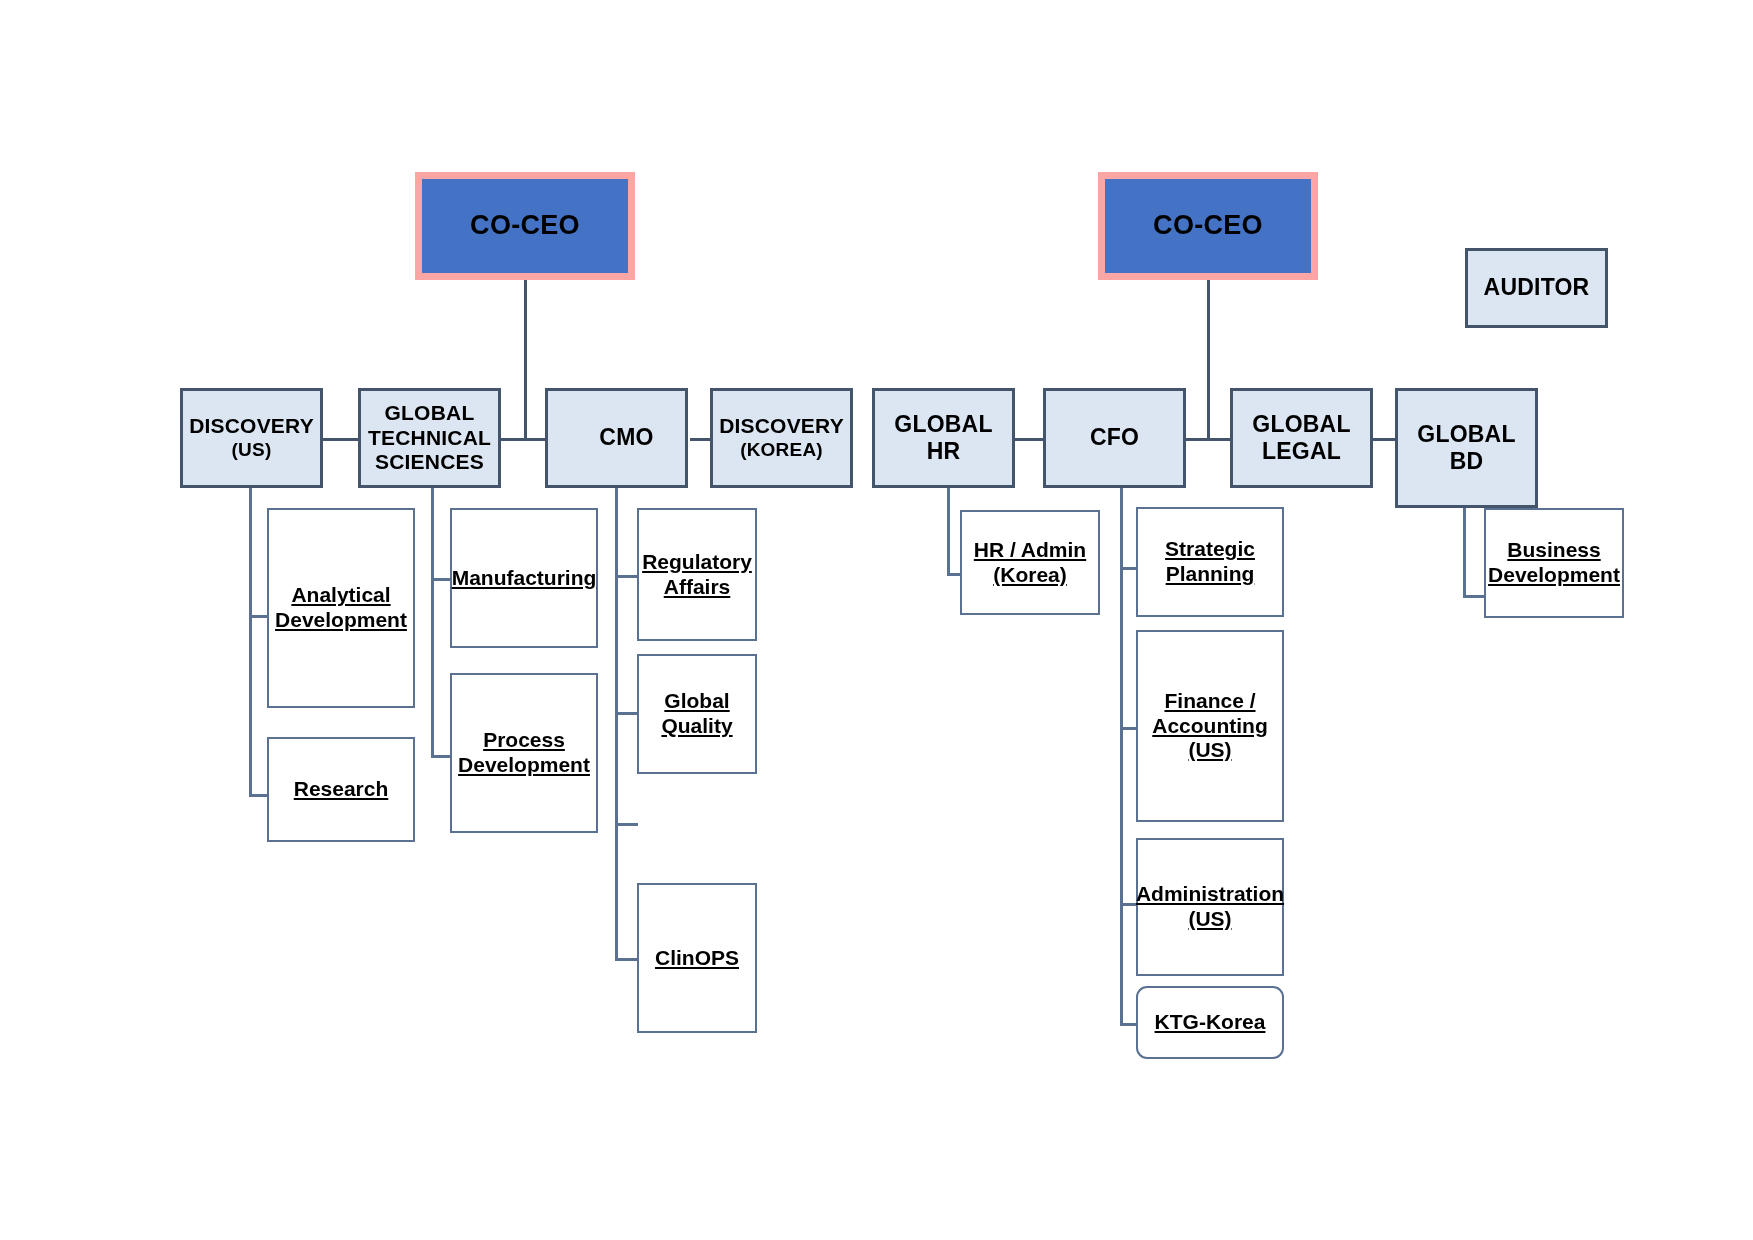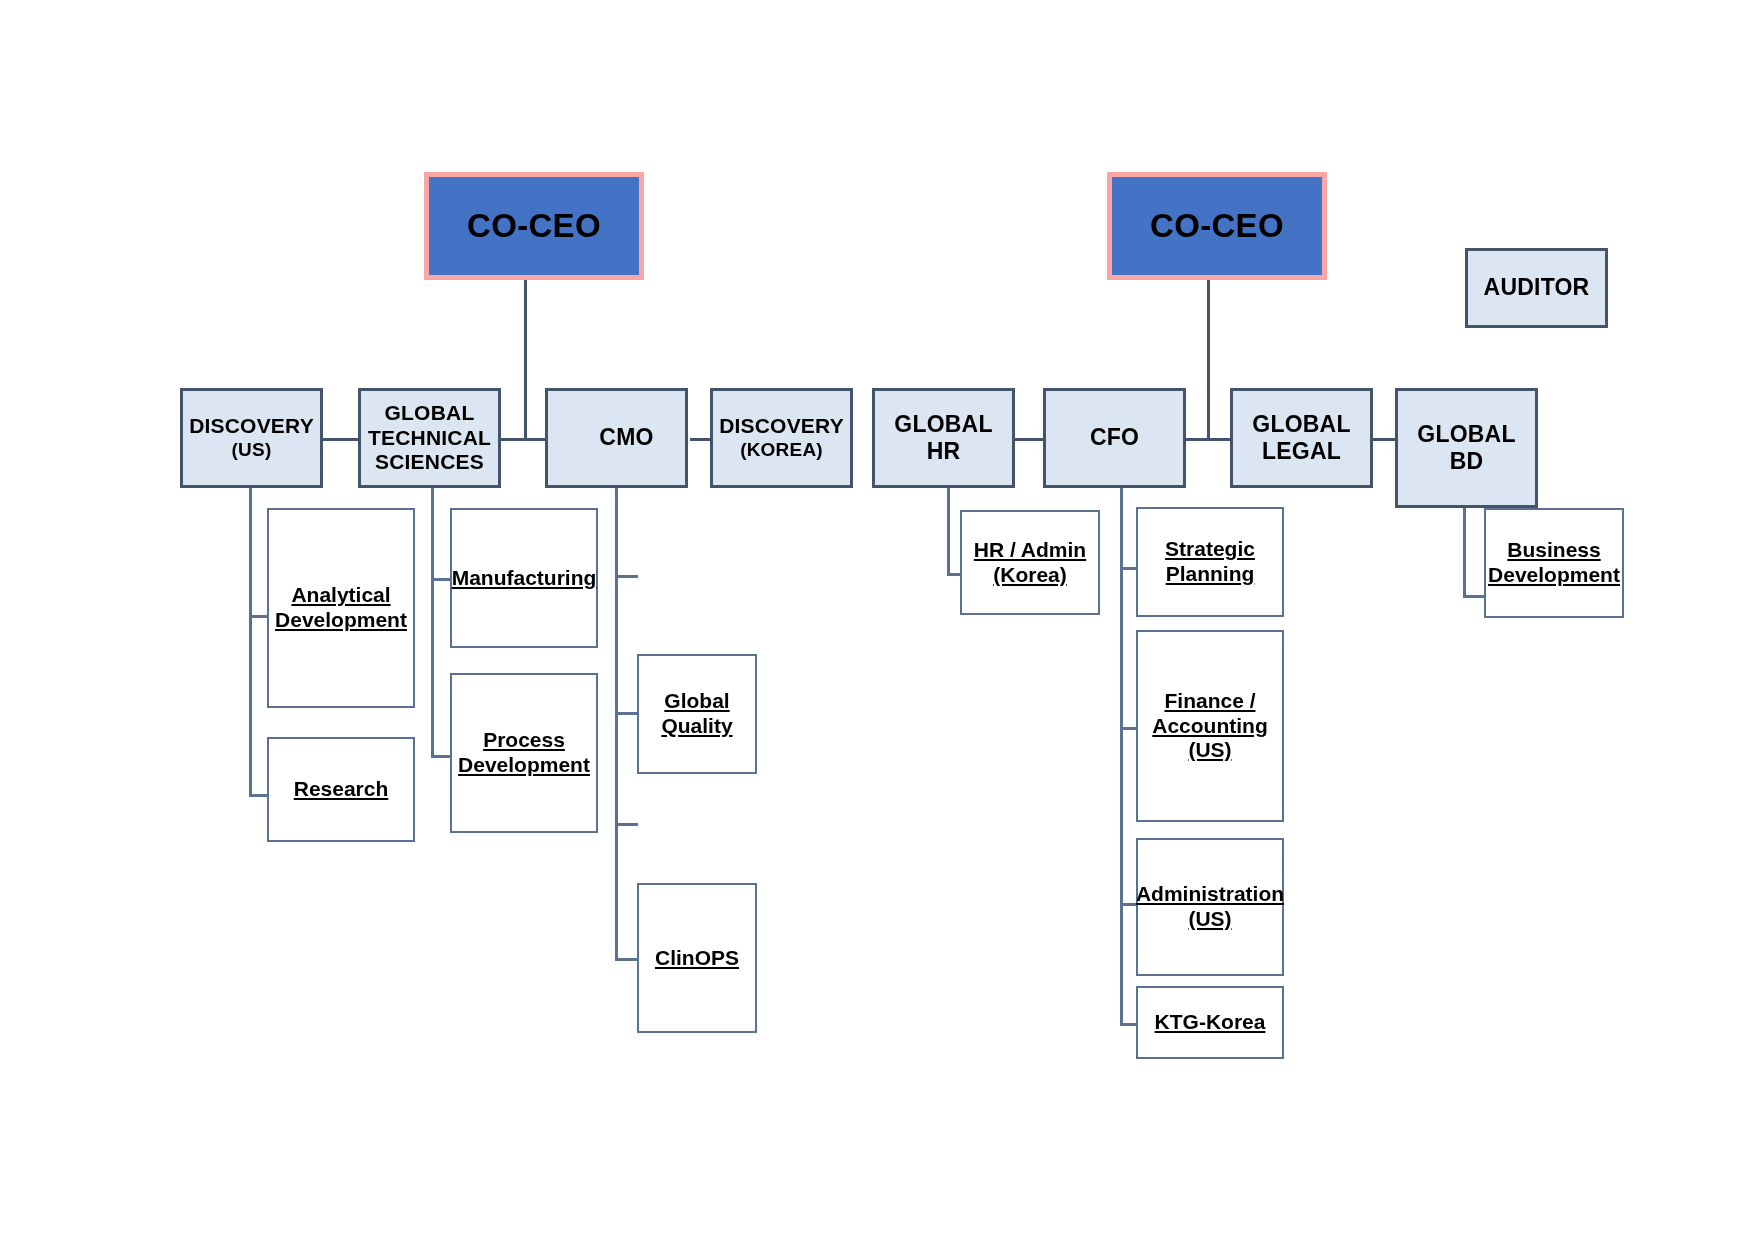--- a/index.html
+++ b/index.html
@@ -29,24 +29,23 @@
     text-align: center;
     color: #000000;
     font-weight: bold;
     line-height: 1.18;
     z-index: 5;
   }
 
   
   .exec {
     background: #4472C4;
-    border: 5px solid #fca5a5;
-    font-size: 33px;
+    border: 7px solid #fca5a5;
+    font-size: 27px;
     letter-spacing: 0.3px;
-    margin-left: 9px;
   }
 
   
   .div-box {
     background: #DCE6F2;
     border: 3px solid #44546A;
     font-size: 23px;
     letter-spacing: 0.2px;
   }
   .div-box.small { font-size: 21px; }
@@ -137,20 +136,24 @@
     <span class="lbl">Process</span>
     <span class="lbl">Development</span>
   </div>
 
   <div class="line thin v" style="left:615px; top:488px; width:3px; height:471px;"></div>
   <div class="line thin h" style="left:615px; top:575px; width:23px; height:3px;"></div>
   <div class="line thin h" style="left:615px; top:712px; width:23px; height:3px;"></div>
   <div class="line thin h" style="left:615px; top:823px; width:23px; height:3px;"></div>
   <div class="line thin h" style="left:615px; top:958px; width:23px; height:3px;"></div>
 
+  <div class="node leaf" style="left:637px; top:508px; width:120px; height:133px; flex-direction:column;">
+    <span class="lbl">Regulatory</span>
+    <span class="lbl">Affairs</span>
+  </div>
 
   <div class="node leaf" style="left:637px; top:654px; width:120px; height:120px; flex-direction:column;">
     <span class="lbl">Global</span>
     <span class="lbl">Quality</span>
   </div>
 
 
   <div class="node leaf" style="left:637px; top:883px; width:120px; height:150px;">
     <span class="lbl">ClinOPS</span>
   </div>
@@ -207,21 +210,21 @@
   <div class="node leaf" style="left:1136px; top:630px; width:148px; height:192px; flex-direction:column;">
     <span class="lbl">Finance /</span>
     <span class="lbl">Accounting (US)</span>
   </div>
 
   <div class="node leaf" style="left:1136px; top:838px; width:148px; height:138px; flex-direction:column;">
     <span class="lbl">Administration</span>
     <span class="lbl">(US)</span>
   </div>
 
-  <div class="node leaf" style="left:1136px; top:986px; width:148px; height:73px;">
+  <div class="node leaf" style="left:1136px; top:986px; width:148px; height:73px;border-radius:11px;">
     <span class="lbl">KTG-Korea</span>
   </div>
 
   <div class="line thin v" style="left:1463px; top:488px; width:3px; height:110px;"></div>
   <div class="line thin h" style="left:1463px; top:595px; width:22px; height:3px;"></div>
 
   <div class="node leaf" style="left:1484px; top:508px; width:140px; height:110px; flex-direction:column;">
     <span class="lbl">Business</span>
     <span class="lbl">Development</span>
   </div>

